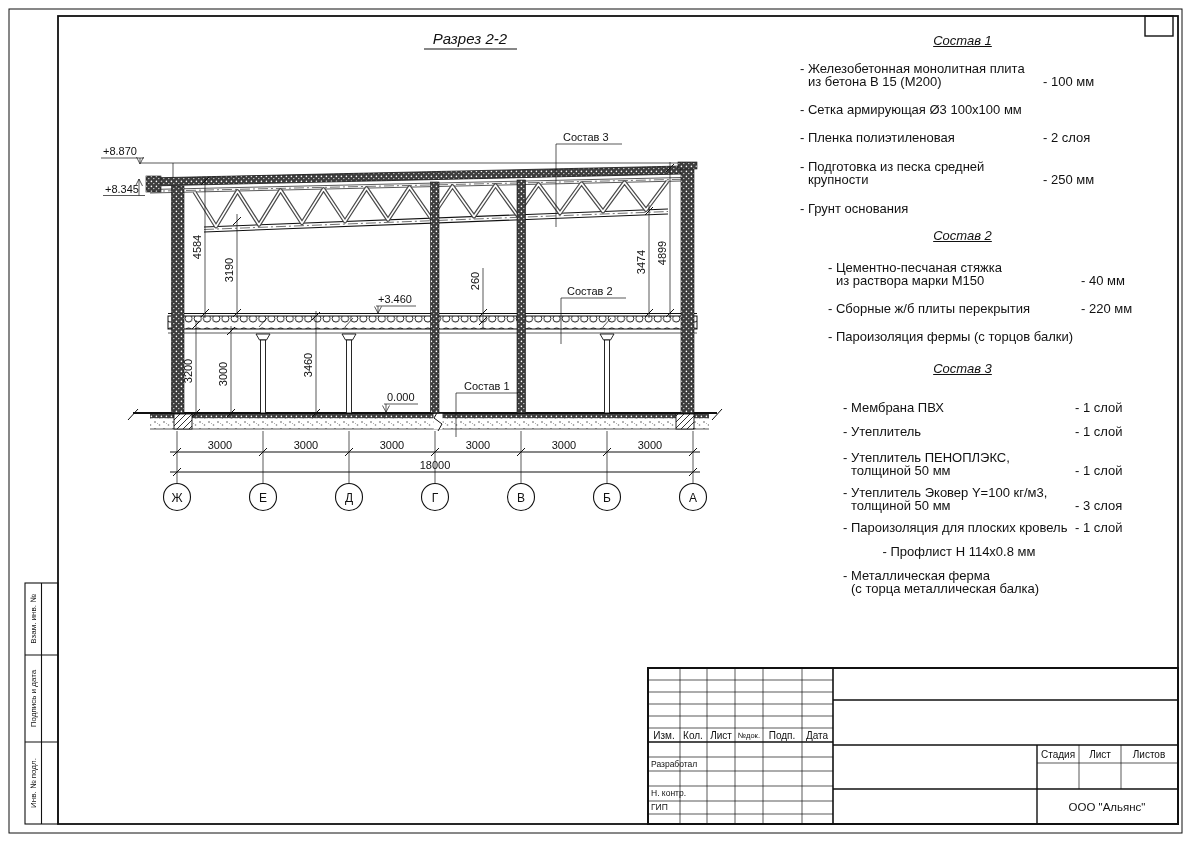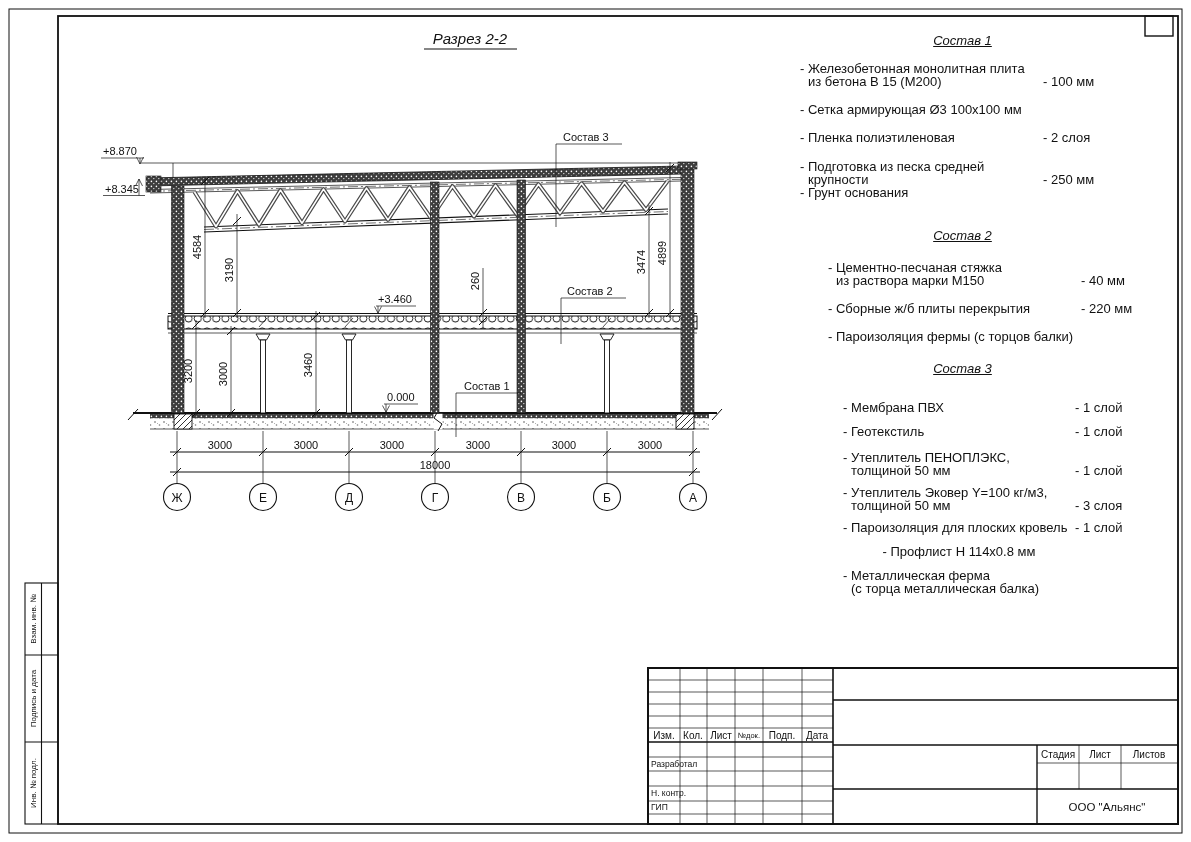--- a/index.html
+++ b/index.html
@@ -332,21 +332,21 @@
       </div>
     <div class="s-val">-  2 слоя</div>
   </div>
   <div class="s-item w1" style="top:161px;">
     <div class="s-name">
         <span>- Подготовка из песка средней</span>
         <span class="l2">крупности</span>
       </div>
     <div class="s-val">- 250 мм</div>
   </div>
-  <div class="s-item w1" style="top:187px;">
+  <div class="s-item w1" style="top:203px;">
     <div class="s-name">
         <span>- Грунт основания</span>
         <span class="l2"></span>
       </div>
     <div class="s-val"></div>
   </div>
 
   <div class="s-title" style="left:795px;top:228px;"><span>Состав 2</span></div>
   <div class="s-item w2" style="top:262px;">
     <div class="s-name">
@@ -373,21 +373,21 @@
   <div class="s-title" style="left:795px;top:361px;"><span>Состав 3</span></div>
   <div class="s-item w3" style="top:402px;">
     <div class="s-name">
         <span>- Мембрана ПВХ</span>
         <span class="l2"></span>
       </div>
     <div class="s-val">- 1 слой</div>
   </div>
   <div class="s-item w3" style="top:426px;">
     <div class="s-name">
-        <span>- Геотекстиль</span>
+        <span>- Утеплитель</span>
         <span class="l2"></span>
       </div>
     <div class="s-val">- 1 слой</div>
   </div>
   <div class="s-item w3" style="top:452px;">
     <div class="s-name">
         <span>- Утеплитель ПЕНОПЛЭКС,</span>
         <span class="l2">толщиной 50 мм</span>
       </div>
     <div class="s-val">- 1 слой</div>

